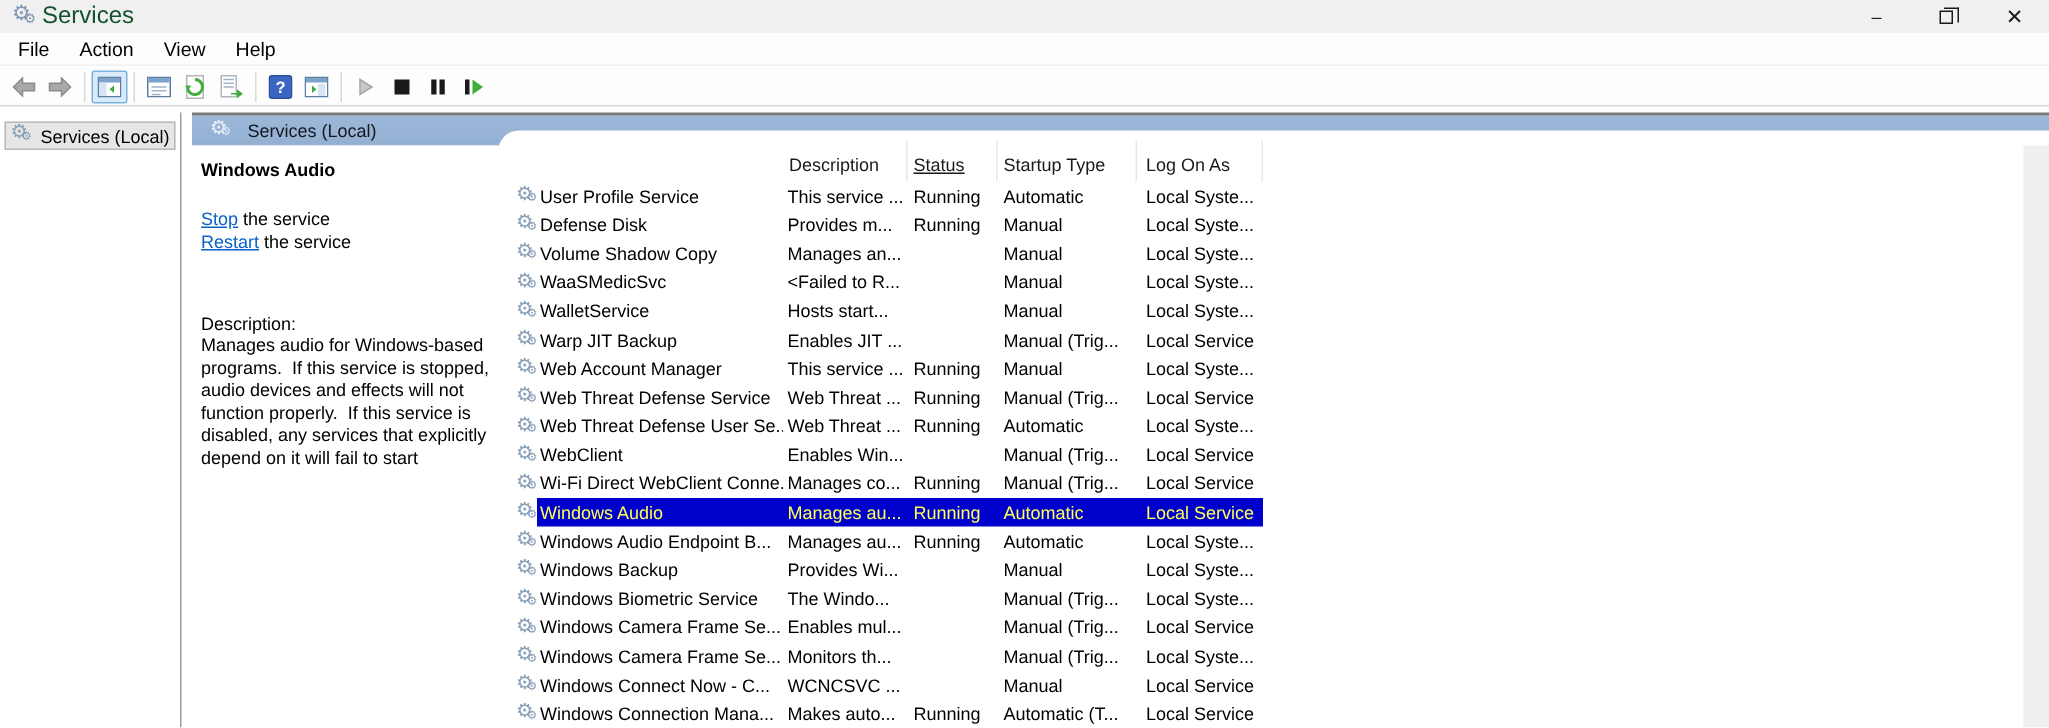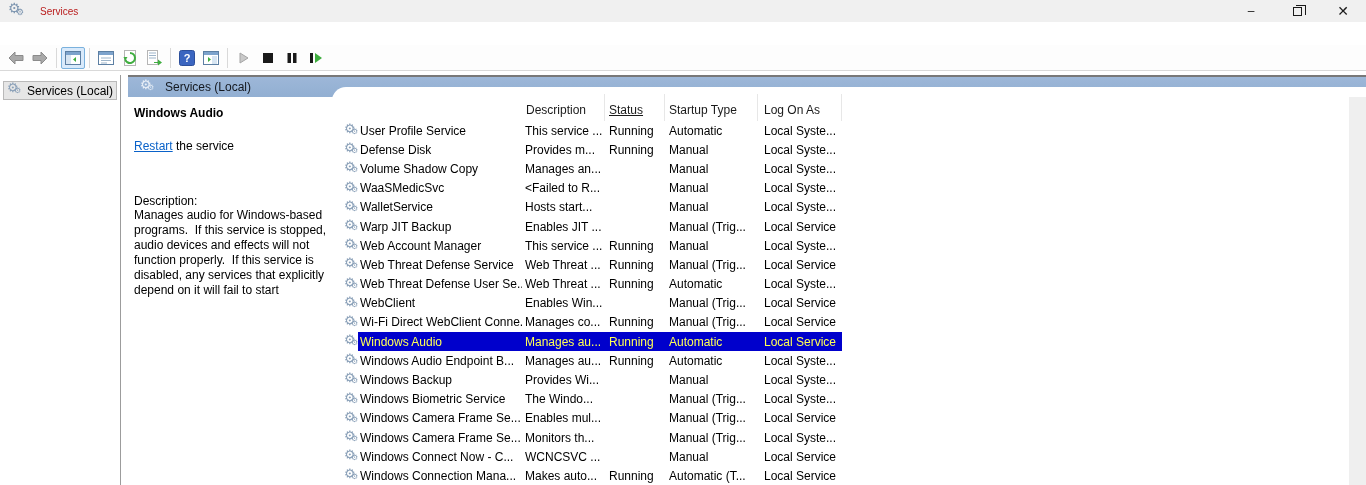--- a/index.html
+++ b/index.html
@@ -5,21 +5,21 @@
   * { margin:0; padding:0; box-sizing:border-box; }
   html,body { width:1366px; height:485px; overflow:hidden;
     font-family:"Liberation Sans", sans-serif; background:#ffffff; color:#000; }
   .window { position:relative; width:1366px; height:485px; background:#ffffff; }
 
   
   .titlebar { position:absolute; left:0; top:0; width:1366px; height:22px;
     background:#f0f0f0; display:flex; align-items:center; }
   .titlebar .app-icon { width:16px; height:16px; margin-left:8px; position:relative; }
   .gear-glyph { position:absolute; color:#7f97b1; line-height:1; }
-  .titlebar .title-text { margin-left:16px; font-size:10px; color:#b91c1c; }
+  .titlebar .title-text { margin-left:4px; font-size:16px; color:#14532d; }
   .win-controls { position:absolute; right:0; top:0; height:22px; display:flex; }
   .win-btn { width:46px; height:22px; display:flex; align-items:center; justify-content:center;
     font-size:12px; color:#1a1a1a; }
   .restore-glyph { width:9px; height:9px; border:1px solid #1a1a1a; position:relative; background:#f0f0f0; }
   .restore-glyph:before { content:""; position:absolute; left:2px; top:-3px; width:9px; height:9px;
     border:1px solid #1a1a1a; border-left:none; border-bottom:none; }
 
   
   .menubar { position:absolute; left:0; top:22px; width:1366px; height:22px;
     background:#fdfdfd; display:flex; align-items:center; padding-left:2px;
@@ -106,20 +106,26 @@
     <span class="title-text">Services</span>
     <div class="win-controls">
       <div class="win-btn">–</div>
       <div class="win-btn">
           <span class="restore-glyph"></span>
         </div>
       <div class="win-btn" style="font-size:14px;">✕</div>
     </div>
   </div>
 
+  <div class="menubar">
+    <span class="menu-item">File</span>
+    <span class="menu-item">Action</span>
+    <span class="menu-item">View</span>
+    <span class="menu-item">Help</span>
+  </div>
 
   <div class="toolbar">
     <div class="tbtn">
       <svg width="16" height="14" viewBox="0 0 16 14">
           <path d="M7 1 L1 7 L7 13 L7 9.5 L15 9.5 L15 4.5 L7 4.5 Z" fill="#a9a9a9" stroke="#8b8b8b"></path>
         </svg>
     </div>
     <div class="tbtn">
       <svg width="16" height="14" viewBox="0 0 16 14">
           <path d="M9 1 L15 7 L9 13 L9 9.5 L1 9.5 L1 4.5 L9 4.5 Z" fill="#a9a9a9" stroke="#8b8b8b"></path>
@@ -216,20 +222,21 @@
       <div class="ext-header">
         <span class="hdr-gear">
           <span class="gear-glyph" style="font-size:13px; left:0; top:-2px; color:#e9eff7;">⚙</span>
           <span class="gear-glyph" style="font-size:8px; left:7px; top:4px; color:#dfe8f3;">⚙</span>
         </span>
         <span class="hdr-text">Services (Local)</span>
       </div>
 
       <div class="desc-pane">
         <div class="svc-title">Windows Audio</div>
+        <div class="svc-link-line"><a class="svc-link" href="#">Stop</a><span> the service</span></div>
         <div class="svc-link-line"><a class="svc-link" href="#">Restart</a><span> the service</span></div>
         <div class="desc-label">Description:</div>
         <div class="desc-text">Manages audio for Windows-based programs.  If this service is stopped, audio devices and effects will not function properly.  If this service is disabled, any services that explicitly depend on it will fail to start</div>
       </div>
 
       <div class="list-panel">
         <div class="list-header">
           <div class="hcell hc-desc">
               <span>Description</span>
             </div>

